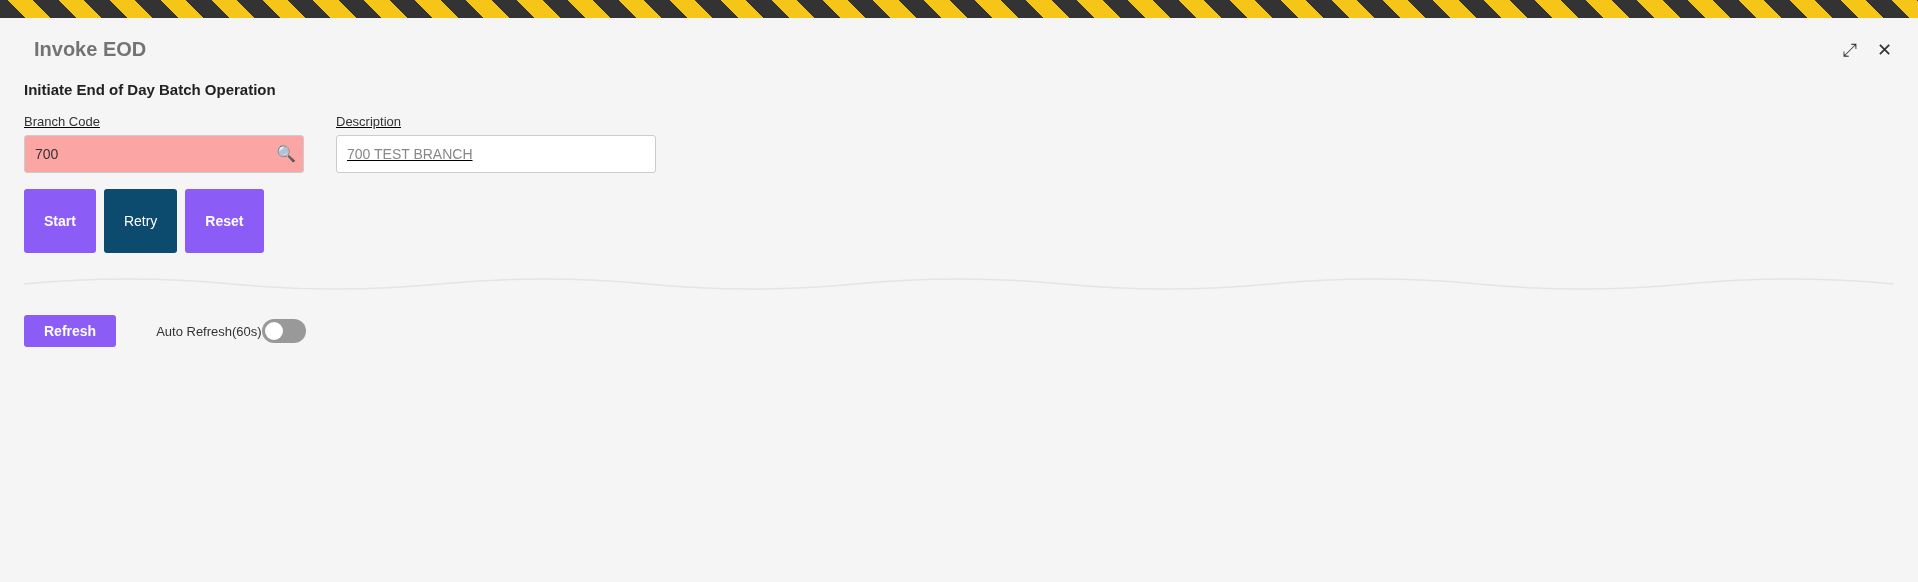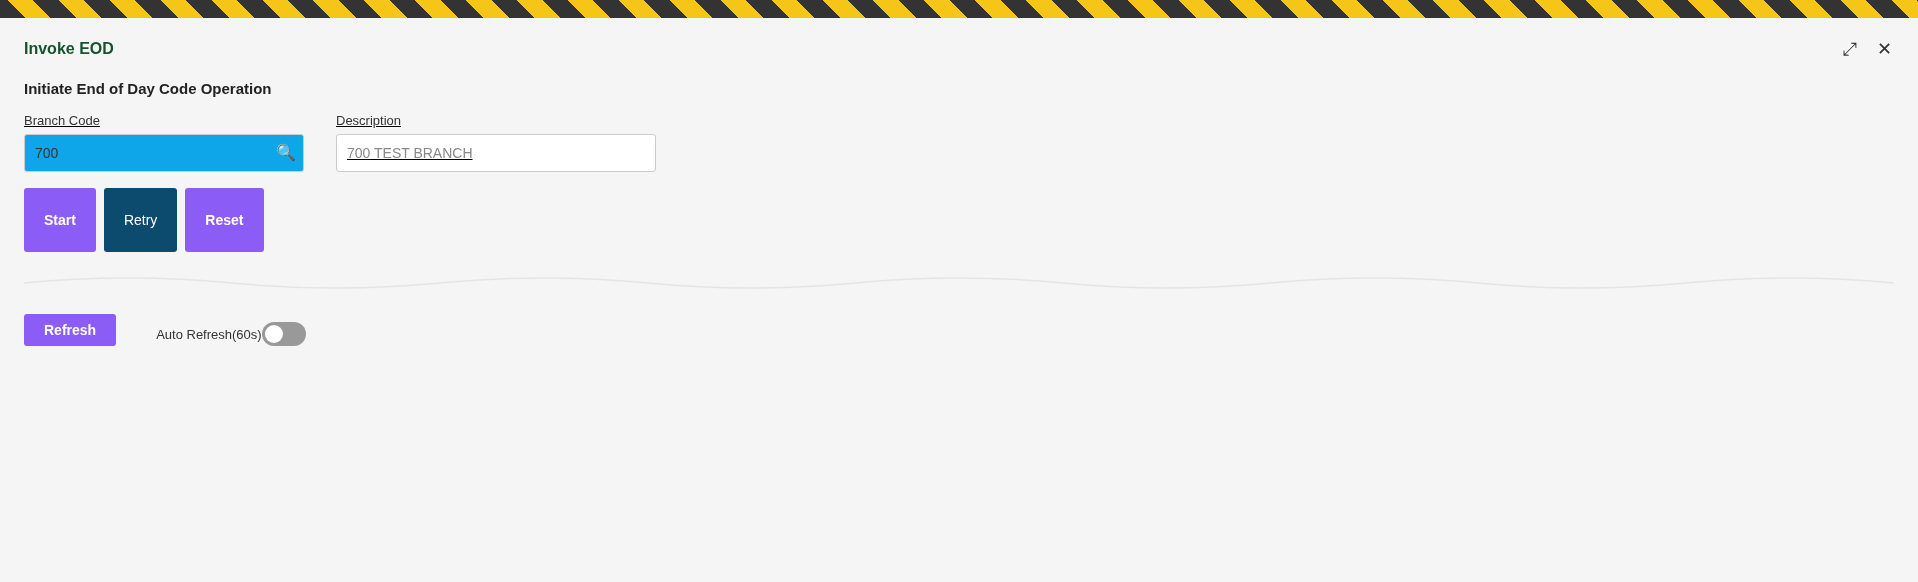--- a/index.html
+++ b/index.html
@@ -37,23 +37,24 @@
     }
 
     .modal-header {
       display: flex;
       justify-content: space-between;
       align-items: center;
       margin-bottom: 20px;
     }
 
     .modal-title {
-      font-size: 16px;
+      font-size: 20px;
       font-weight: bold;
-      color: #14532d;
+      color: #737373;
+      margin-left: 10px;
     }
 
     .modal-header-icons {
       display: flex;
       align-items: center;
       gap: 16px;
     }
 
     .header-icon-btn {
       background: none;
@@ -96,21 +97,21 @@
       width: 280px;
     }
 
     .form-input {
       width: 100%;
       height: 38px;
       border: 1px solid #ccc;
       border-radius: 3px;
       padding: 0 24px 0 10px;
       font-size: 14px;
-      background: #0ea5e9;
+      background: #fca5a5;
       color: #333;
       outline: none;
     }
 
     .form-input.readonly-input {
       background: #fff;
       color: #888;
       padding: 9px 10px;
     }
 
@@ -177,21 +178,21 @@
       width: 100%;
       height: 100%;
     }
 
     .section-bottom {
       margin-top: 8px;
     }
 
     .refresh-row {
       display: flex;
-      align-items: flex-end;
+      align-items: center;
       gap: 40px;
       margin-top: 12px;
     }
 
     .auto-refresh-label {
       font-size: 13px;
       color: #333;
     }
 
     
@@ -257,21 +258,21 @@
     <div class="modal-header-icons">
       <button class="header-icon-btn" title="Expand">
         <span>⤢</span>
       </button>
       <button class="header-icon-btn" title="Close">
         <span>✕</span>
       </button>
     </div>
   </div>
 
-  <div class="section-title">Initiate End of Day Code Operation</div>
+  <div class="section-title">Initiate End of Day Batch Operation</div>
 
   <div class="form-row">
 
     <div class="form-group">
       <label class="form-label">Branch Code</label>
       <div class="input-wrapper">
         <input type="text" class="form-input" value="700" style="">
         <button class="search-icon-btn">
           <span>🔍</span>
         </button>

